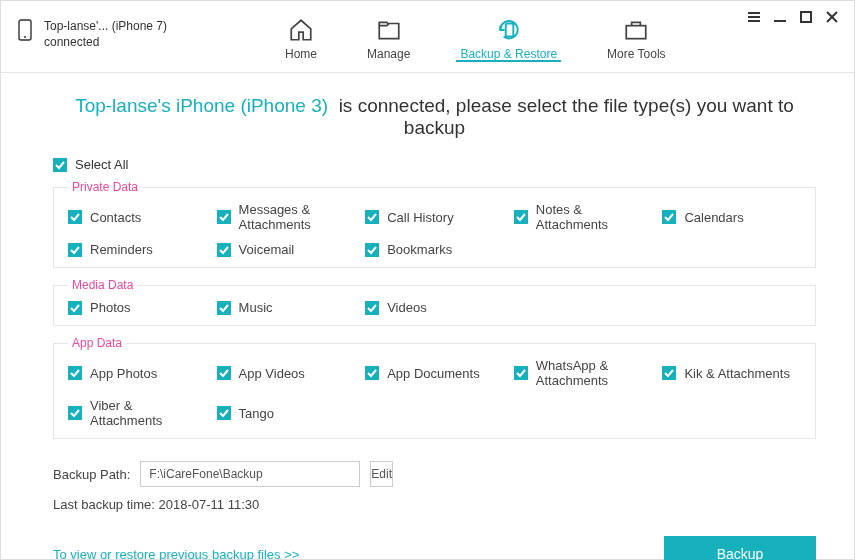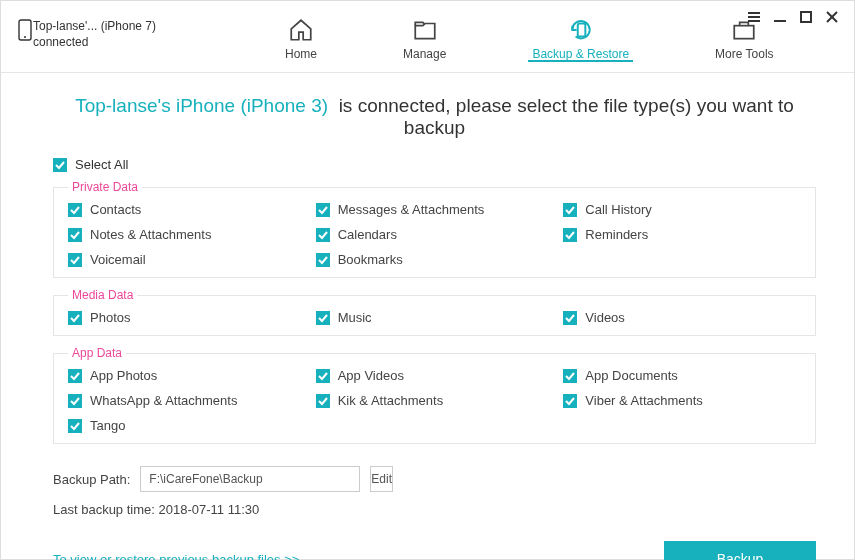--- a/index.html
+++ b/index.html
@@ -1,41 +1,41 @@
 <!DOCTYPE html>
 <html><head>
 <meta charset="utf-8">
 <style>
   * { box-sizing: border-box; margin: 0; padding: 0; }
   body { font-family: "Segoe UI", Arial, sans-serif; font-size: 13px; color: #333; background: #fff; width: 855px; height: 560px; overflow: hidden; }
   .window { width: 855px; height: 560px; border: 1px solid #ddd; position: relative; }
   .header { display: flex; align-items: flex-start; padding: 8px 16px 0 16px; height: 72px; border-bottom: 1px solid #e5e5e5; position: relative; }
-  .device { display: flex; align-items: flex-start; gap: 0; padding-top: 10px; width: 180px; }
+  .device { display: flex; align-items: flex-start; gap: 11px; padding-top: 10px; width: 180px; }
   .device-icon svg { width: 16px; height: 22px; }
   .device-text { line-height: 1.3; }
   .device-name { font-size: 12px; color: #333; }
   .device-status { font-size: 12px; color: #333; }
-  .tabs { display: flex; gap: 86px; flex: 1; padding-left: 88px; }
+  .tabs { display: flex; gap: 50px; flex: 1; padding-left: 88px; }
   .tab { display: flex; flex-direction: column; align-items: center; gap: 4px; padding-top: 8px; cursor: pointer; color: #444; position: relative; }
   .tab-label { font-size: 12px; }
   .tab.active { color: #17b1bd; }
   .tab.active::after { content: ""; position: absolute; bottom: -1px; left: -4px; right: -4px; height: 2px; background: #17b1bd; }
   .tab svg { width: 26px; height: 26px; }
   .win-controls { display: flex; gap: 10px; position: absolute; right: 14px; top: 8px; }
   .win-controls .ctrl { width: 16px; height: 16px; cursor: pointer; display: flex; align-items: center; justify-content: center; }
   .content { padding: 16px 38px 12px 52px; }
   .headline { text-align: center; font-size: 19px; font-weight: 400; color: #333; margin: 6px 0 18px 0; }
   .headline .hl-device { color: #17b1bd; }
   .selectall { display: flex; align-items: center; gap: 8px; margin-bottom: 8px; }
   .cb { width: 14px; height: 14px; background: #17b1bd; display: inline-flex; align-items: center; justify-content: center; cursor: pointer; flex-shrink: 0; }
   .cb svg { width: 10px; height: 10px; }
   .cb-label { font-size: 13px; cursor: pointer; }
   fieldset { border: 1px solid #e5e5e5; padding: 8px 14px 10px 14px; margin-bottom: 10px; }
   fieldset legend { color: #ec4899; font-size: 12px; padding: 0 4px; }
-  .grid { display: grid; grid-template-columns: repeat(3, 1fr); row-gap: 10px; column-gap: 10px; }
+  .grid { display: grid; grid-template-columns: repeat(5, 1fr); row-gap: 10px; column-gap: 10px; }
   .item { display: flex; align-items: center; gap: 8px; font-size: 13px; color: #444; }
   .path-row { display: flex; align-items: center; gap: 10px; margin-top: 22px; }
   .path-label { font-size: 13px; color: #444; }
   .path-input { width: 220px; height: 26px; border: 1px solid #ccc; padding: 0 8px; font-size: 12px; color: #555; }
   .edit-btn { height: 26px; padding: 0 0; border: 1px solid #ccc; background: #fff; font-size: 12px; cursor: pointer; color: #555; }
   .last-backup { font-size: 13px; color: #444; margin-top: 10px; }
   .footer { display: flex; align-items: center; justify-content: space-between; margin-top: 24px; }
   .restore-link { color: #17b1bd; font-size: 13px; text-decoration: underline; cursor: pointer; }
   .backup-btn { background: #17b1bd; color: #fff; border: none; width: 152px; height: 36px; font-size: 14px; cursor: pointer; }
 </style>

